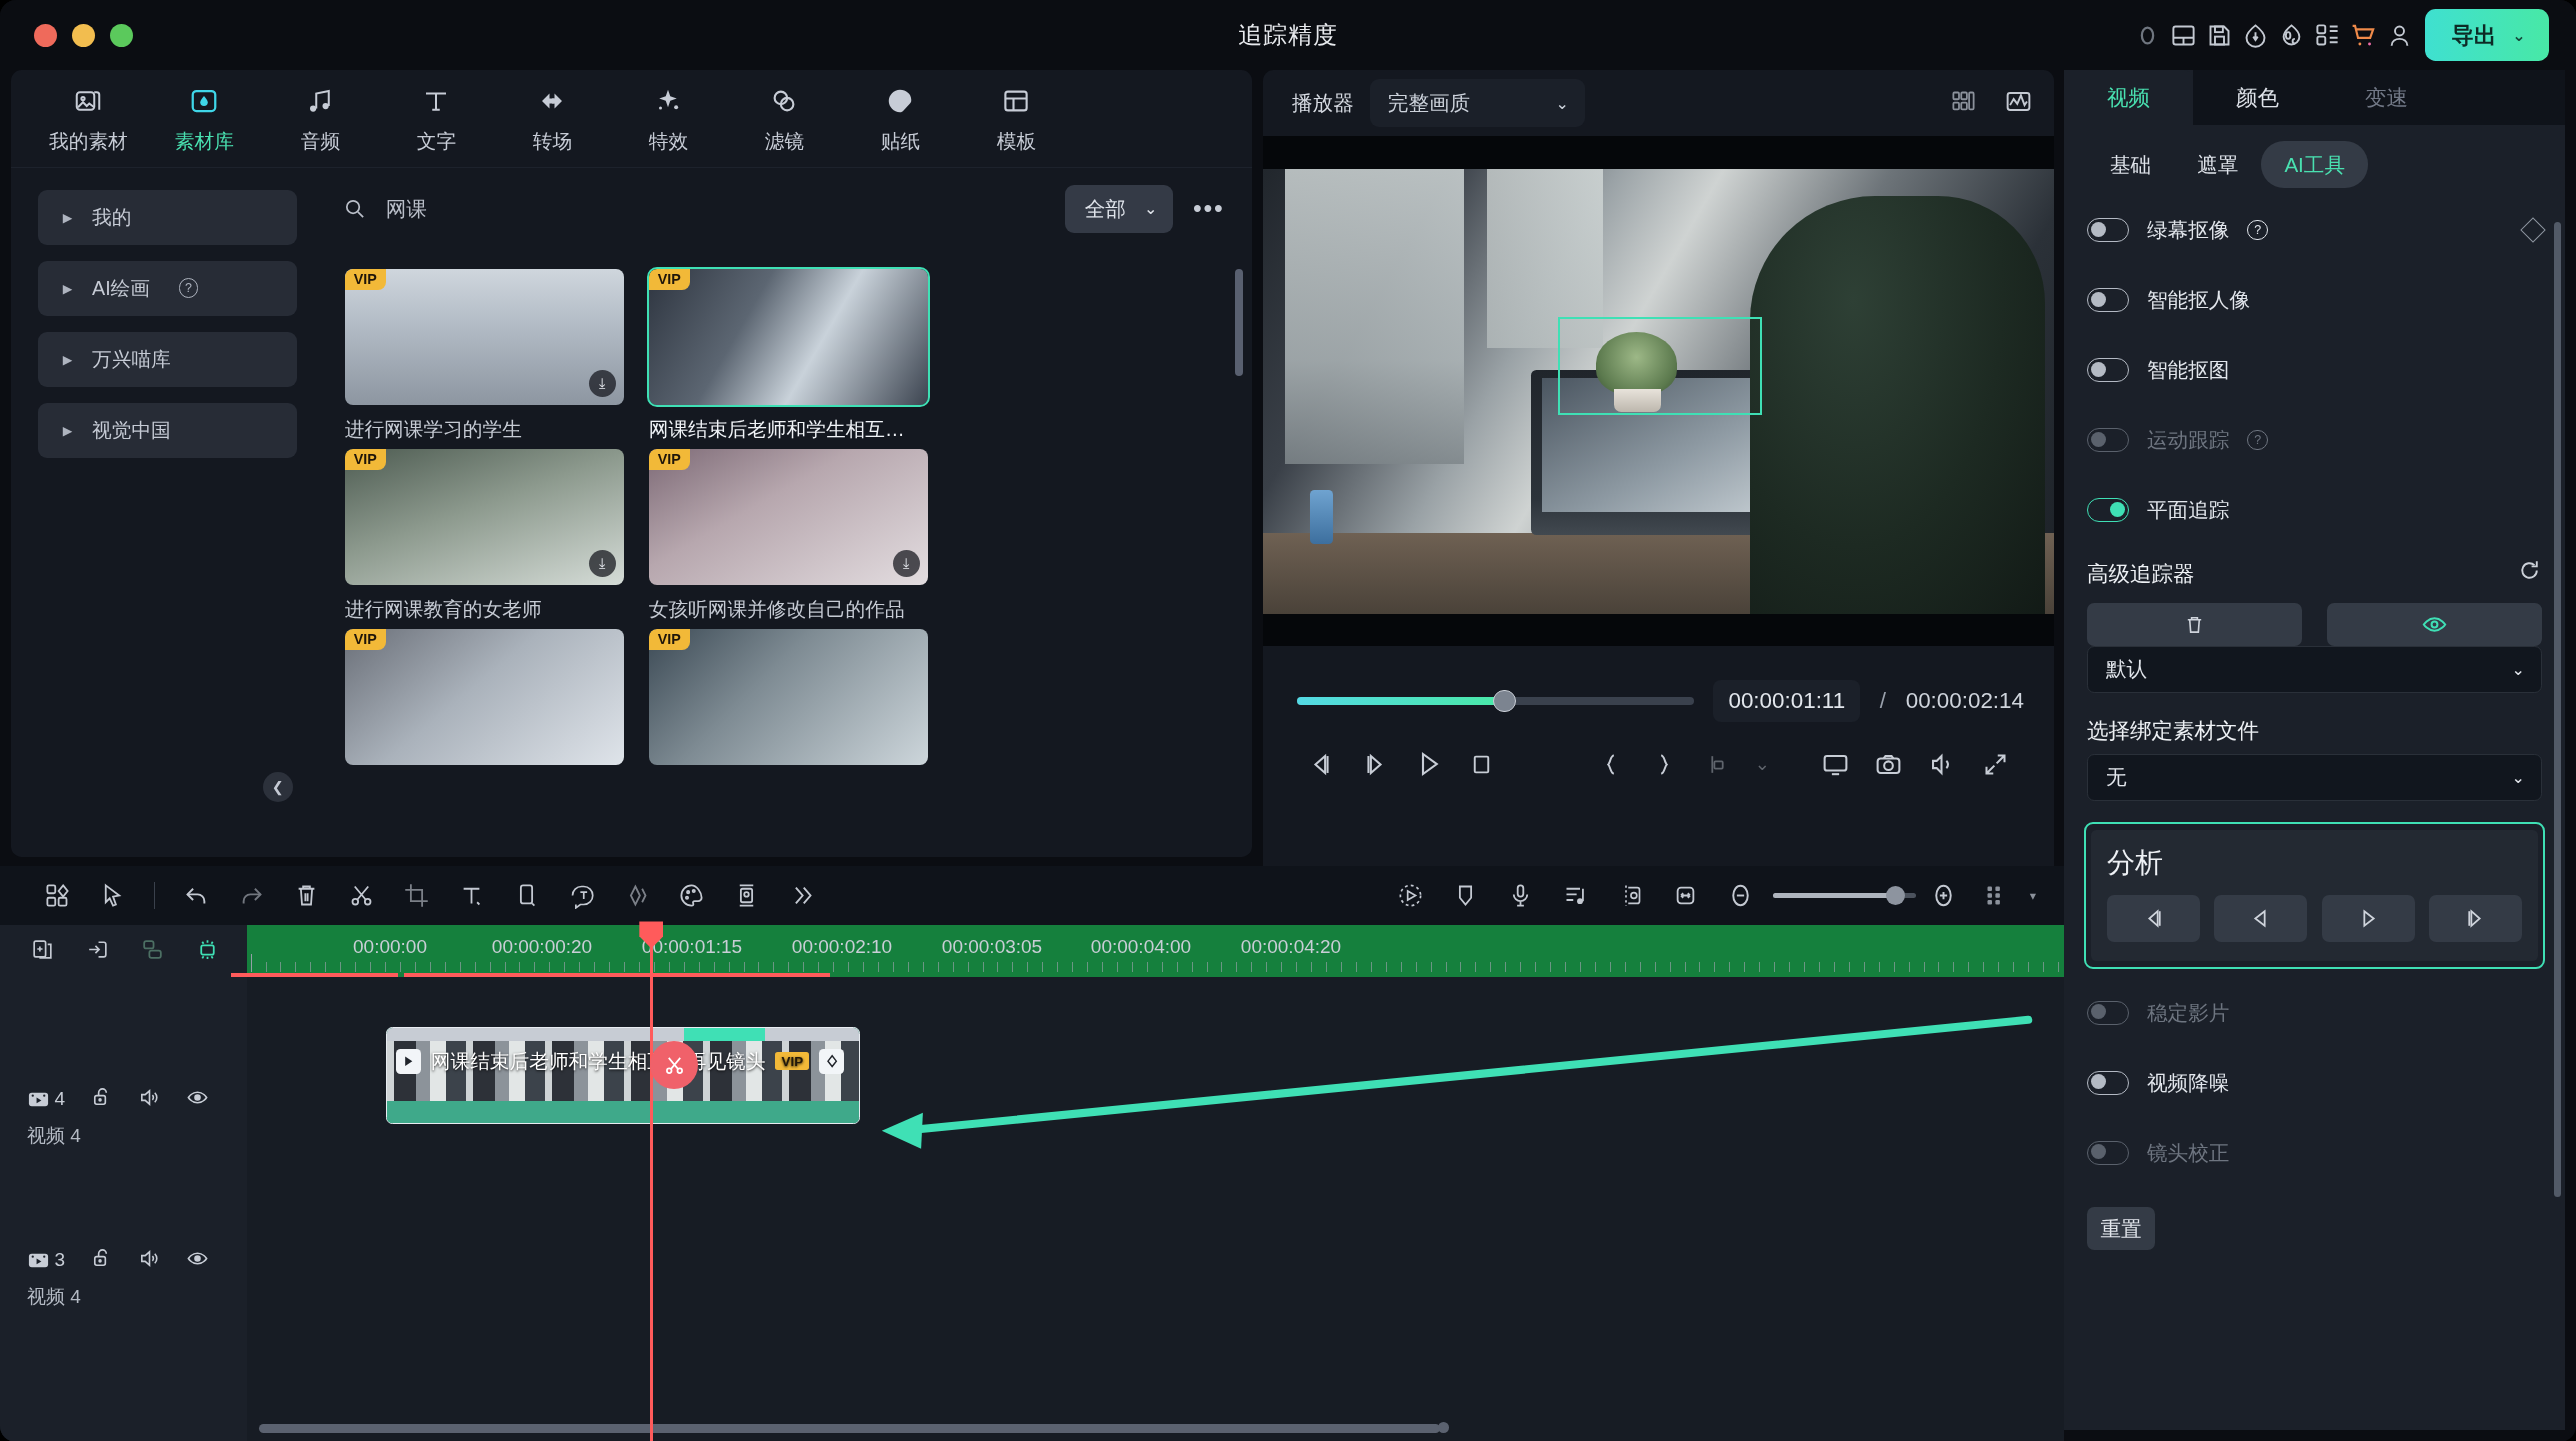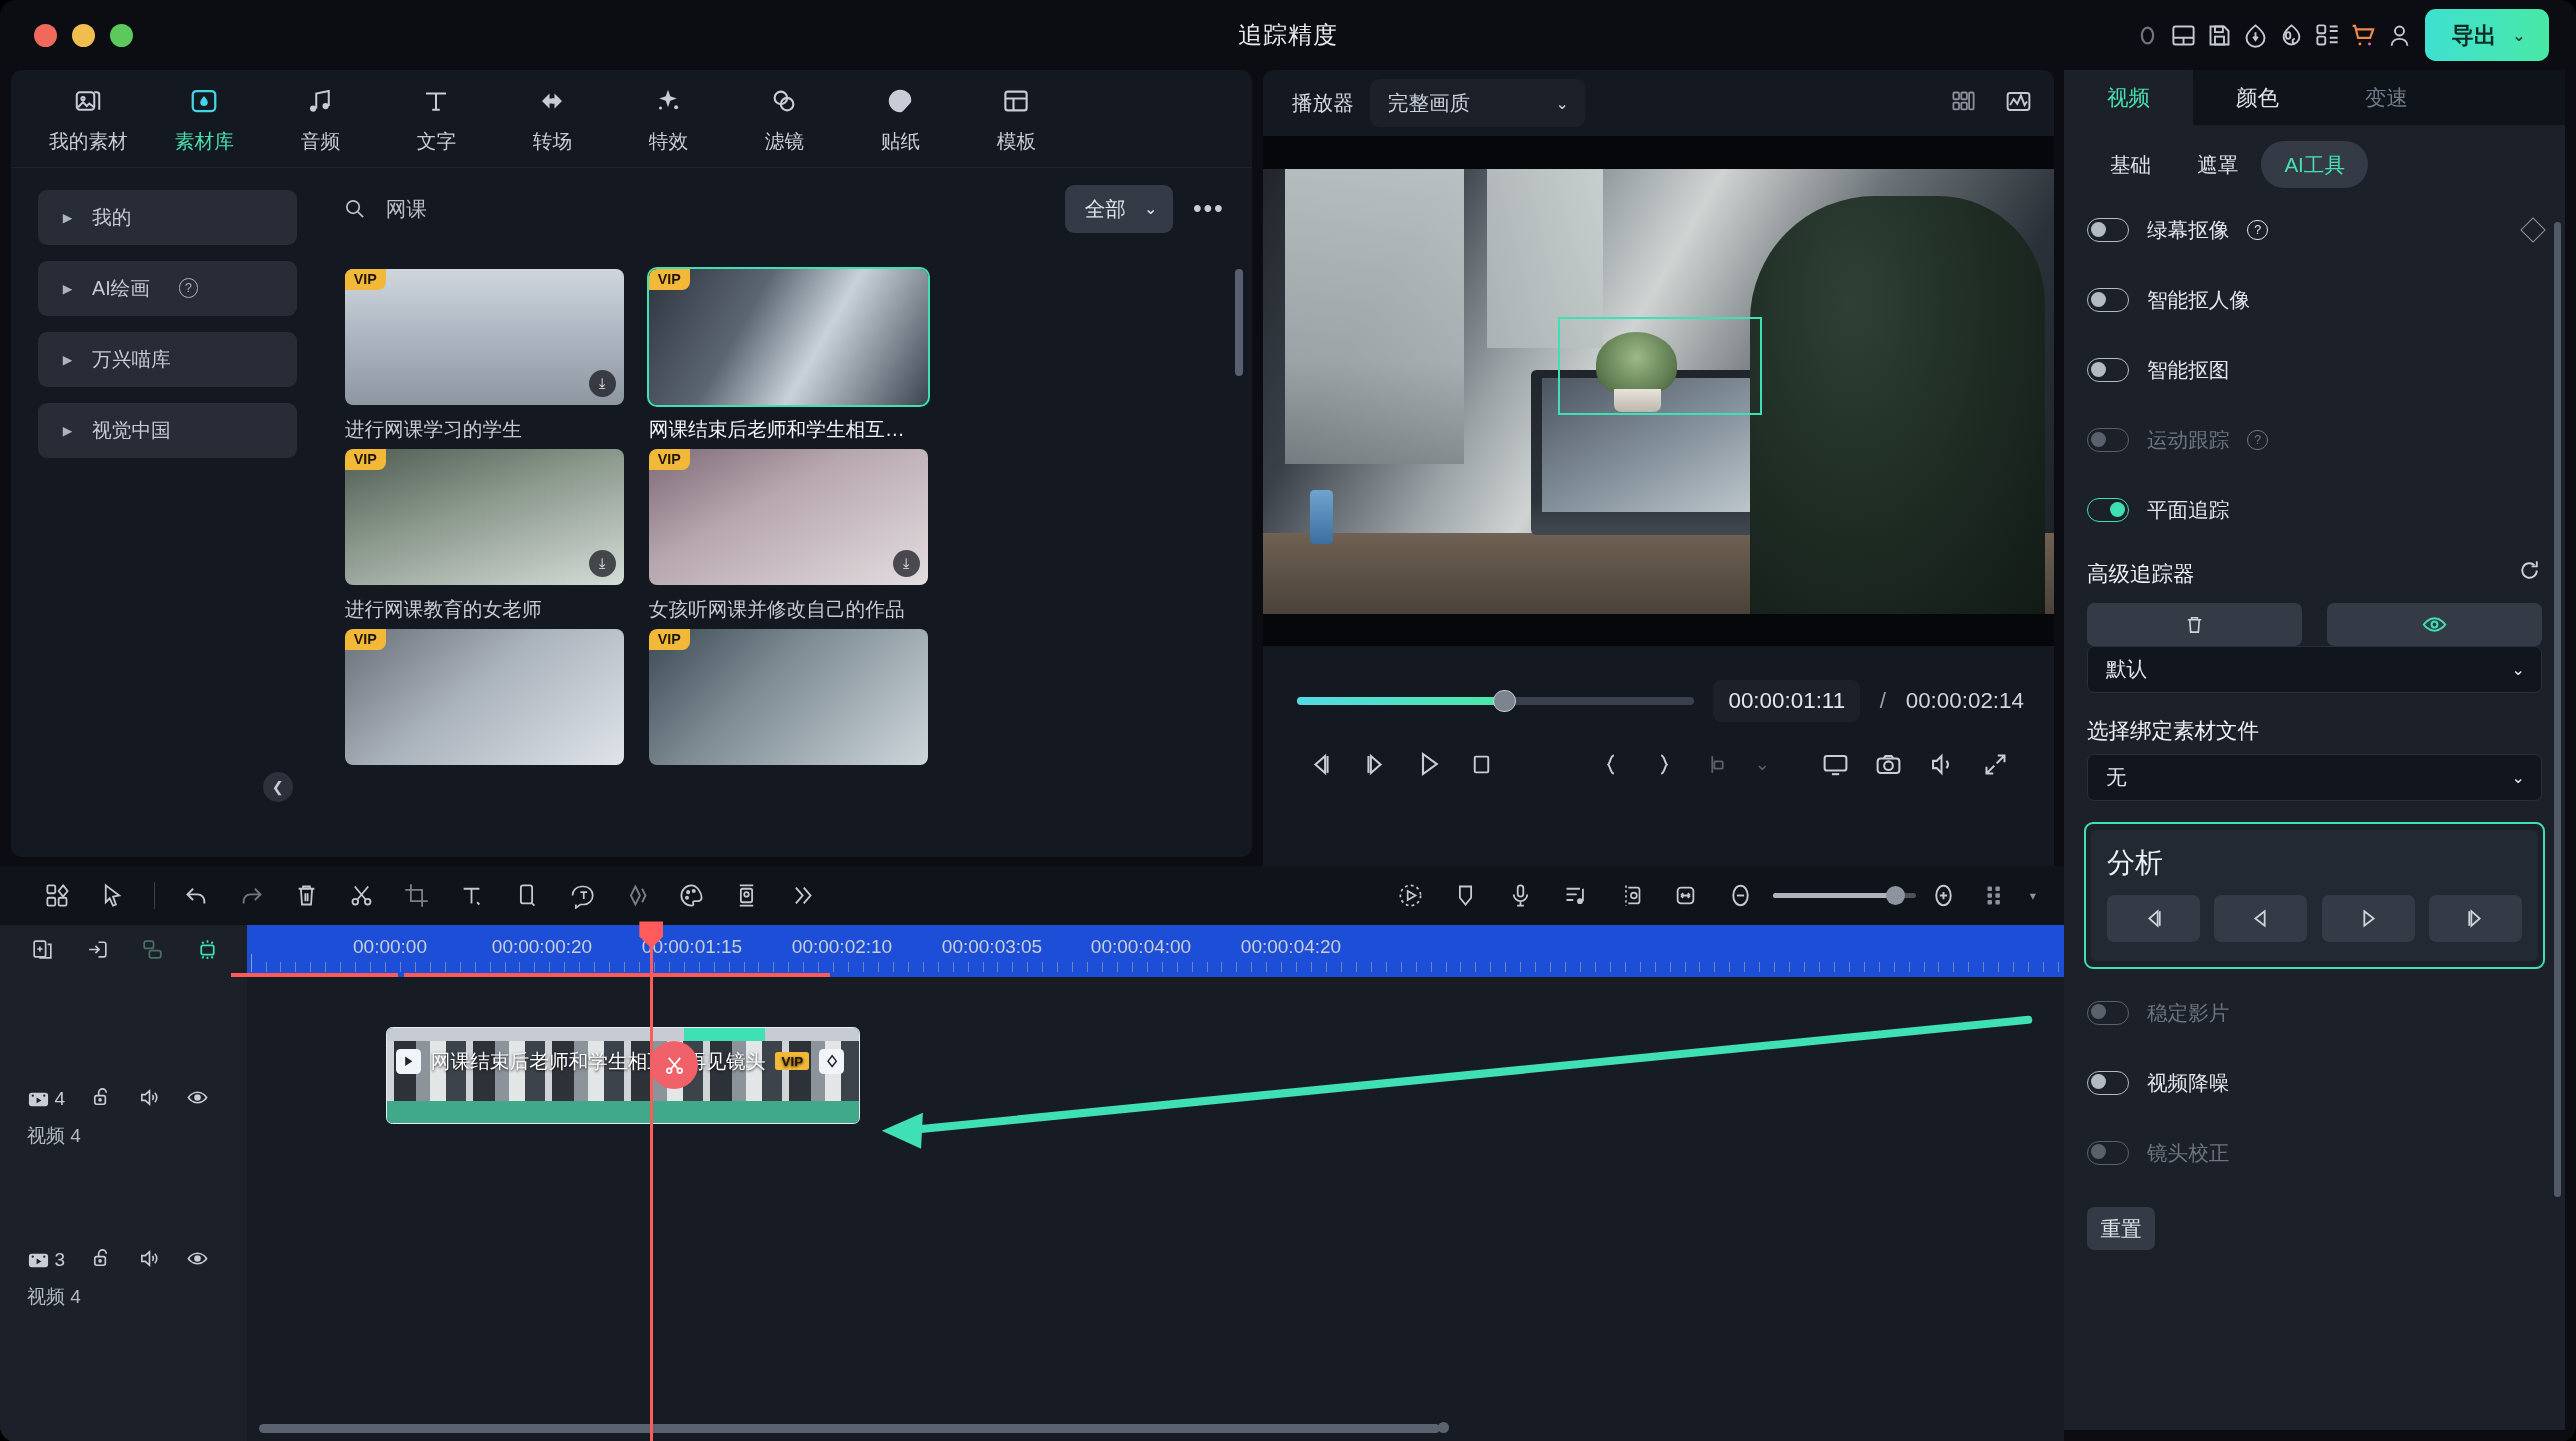--- a/index.html
+++ b/index.html
@@ -362,21 +362,21 @@
   }
   .trackhead {
     position: absolute; left: 0; width: 247px; padding-left: 27px;
   }
   .th-icons { display: flex; align-items: center; gap: 25px; color: #c8cdd6; }
   .th-name { color: #b4bac4; font-size: 19px; margin-top: 10.7px; }
   .film-badge { display: flex; align-items: center; gap: 4.5px; color: #c8cdd6; font-size: 19px; }
 
   .ruler {
     position: absolute; left: 247px; top: 59px; right: 0; height: 52px;
-    background: #1d4ed8;
+    background: #15803d;
   }
   .rl-lbl {
     position: absolute; top: 10.7px; color: #c9ced6; font-size: 19px;
     transform: translateX(-50%);
   }
   .ticks { position: absolute; left: 0; bottom: 5.4px; width: 100%; height: 19.7px; }
   .tick { position: absolute; bottom: 0; width: 0.9px; background: #9aa1ab; }
   .redline {
     position: absolute; left: 0; bottom: 0; height: 4.5px; background: #ff5b5b;
   }

